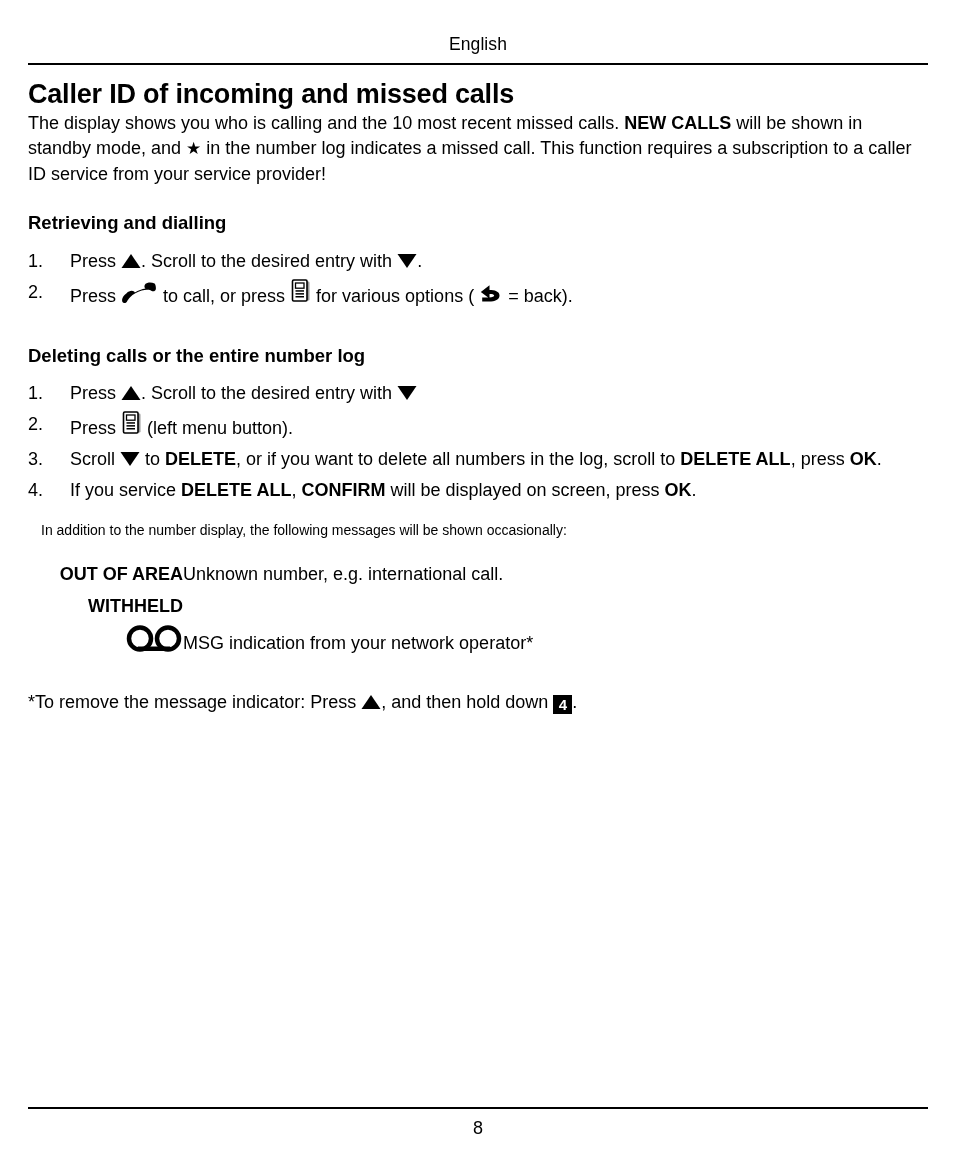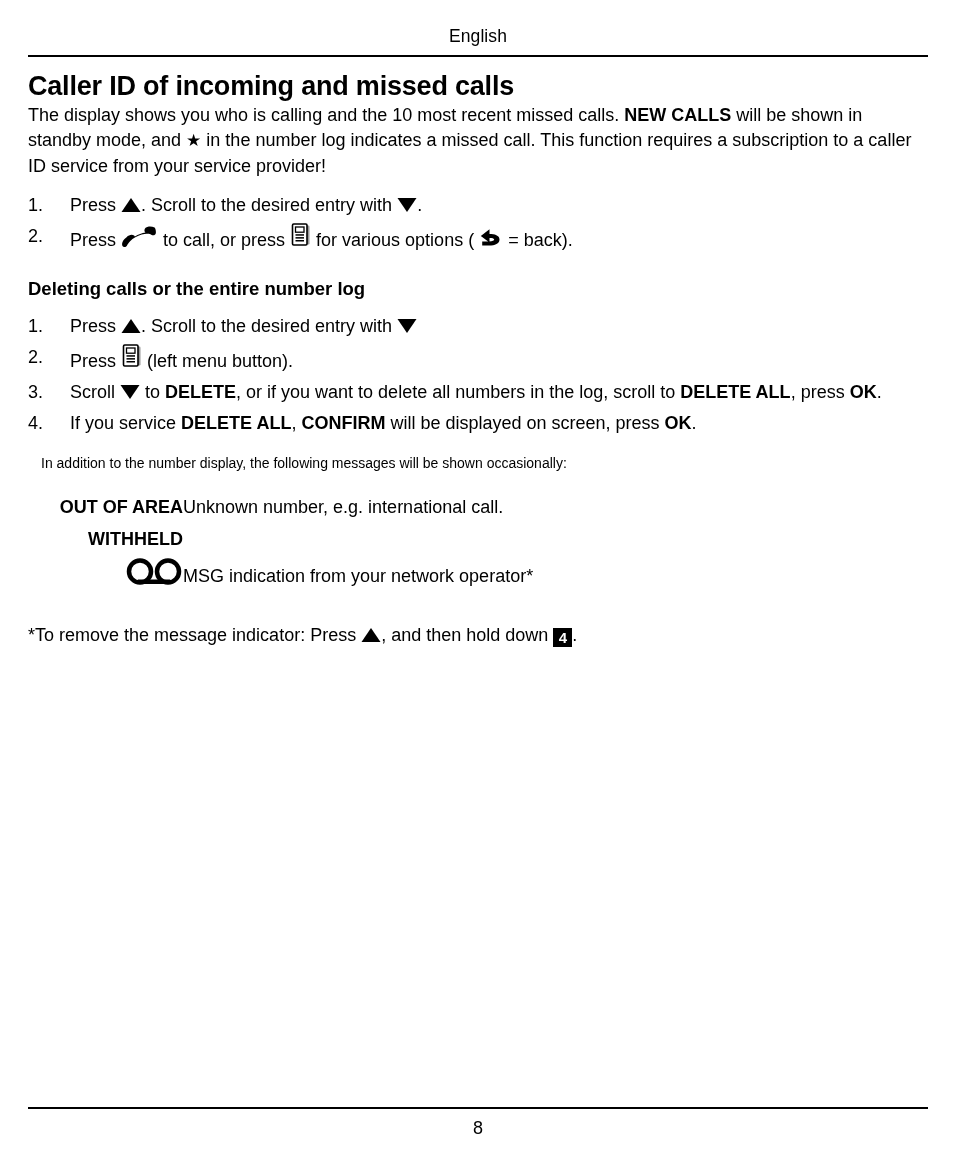--- a/index.html
+++ b/index.html
@@ -15,21 +15,21 @@
     color: #000000;
     -webkit-font-smoothing: antialiased;
   }
 
   .page {
     position: absolute;
     left: 0; top: 0;
     width: 954px;
     height: 1159px;
     box-sizing: border-box;
-    padding: 8px 26px 0 28px;
+    padding: 16px 26px 0 28px;
   }
 
   
   .runhead {
     text-align: center;
     font-size: 17.5px;
     line-height: 1;
     padding-top: 20px;
     letter-spacing: 0.1px;
   }
@@ -48,21 +48,21 @@
     line-height: 1.12;
     letter-spacing: -0.2px;
   }
   h2.sub {
     font-size: 18.5px;
     font-weight: bold;
     margin: 25px 0 0 0;
     line-height: 1.2;
   }
   h2.sub.tight {
-    margin-top: 24px;
+    margin-top: 36px;
   }
 
   
   p.body {
     font-size: 18px;
     line-height: 1.42;
     margin: 2px 0 0 0;
   }
   p.intro {
     font-size: 14px;
@@ -168,20 +168,21 @@
 
 <div class="page">
 
   <div class="runhead">English</div>
   <hr class="rule">
 
   <h1 class="title">Caller ID of incoming and missed calls</h1>
 
   <p class="body"><span>The display shows you who is calling and the 10 most recent missed calls. </span><b>NEW CALLS</b><span> will be shown in standby mode, and </span><span class="glyph-star">★</span><span> in the number log indicates a missed call. This function requires a subscription to a caller ID service from your service provider!</span></p>
 
+  <h2 class="sub">Retrieving and dialling</h2>
 
   <ol class="steps">
     <li>
       <span class="num">1.</span><span>Press </span><span class="ic"><svg width="20" height="16" viewBox="0 0 20 16">
             <polygon points="10,1 19.5,15 0.5,15" fill="#000"></polygon>
           </svg></span><span>. Scroll to the desired entry with </span><span class="ic"><svg width="20" height="16" viewBox="0 0 20 16">
             <polygon points="0.5,1 19.5,1 10,15" fill="#000"></polygon>
           </svg></span><span>.</span>
     </li>
     <li>

